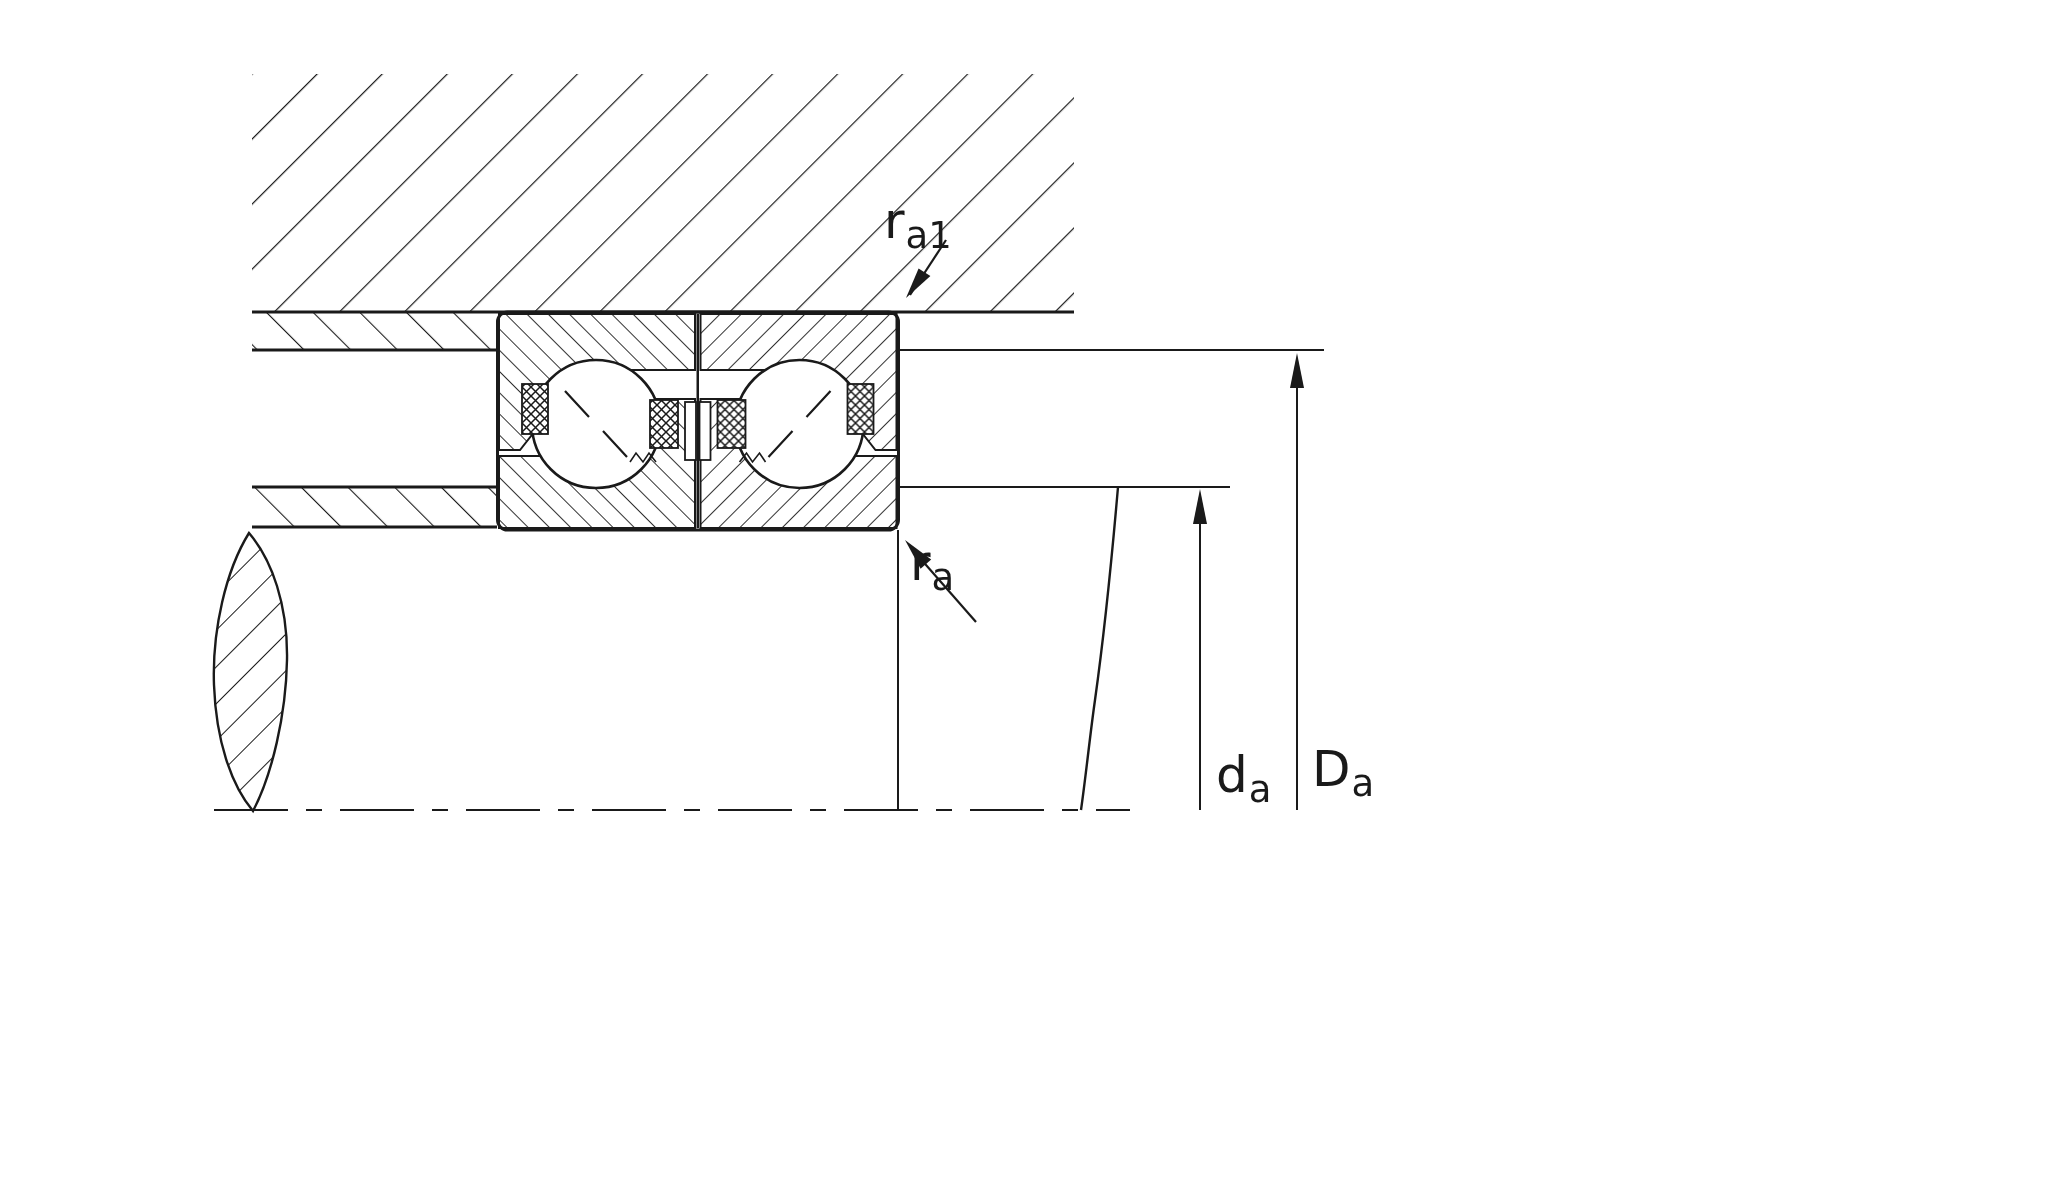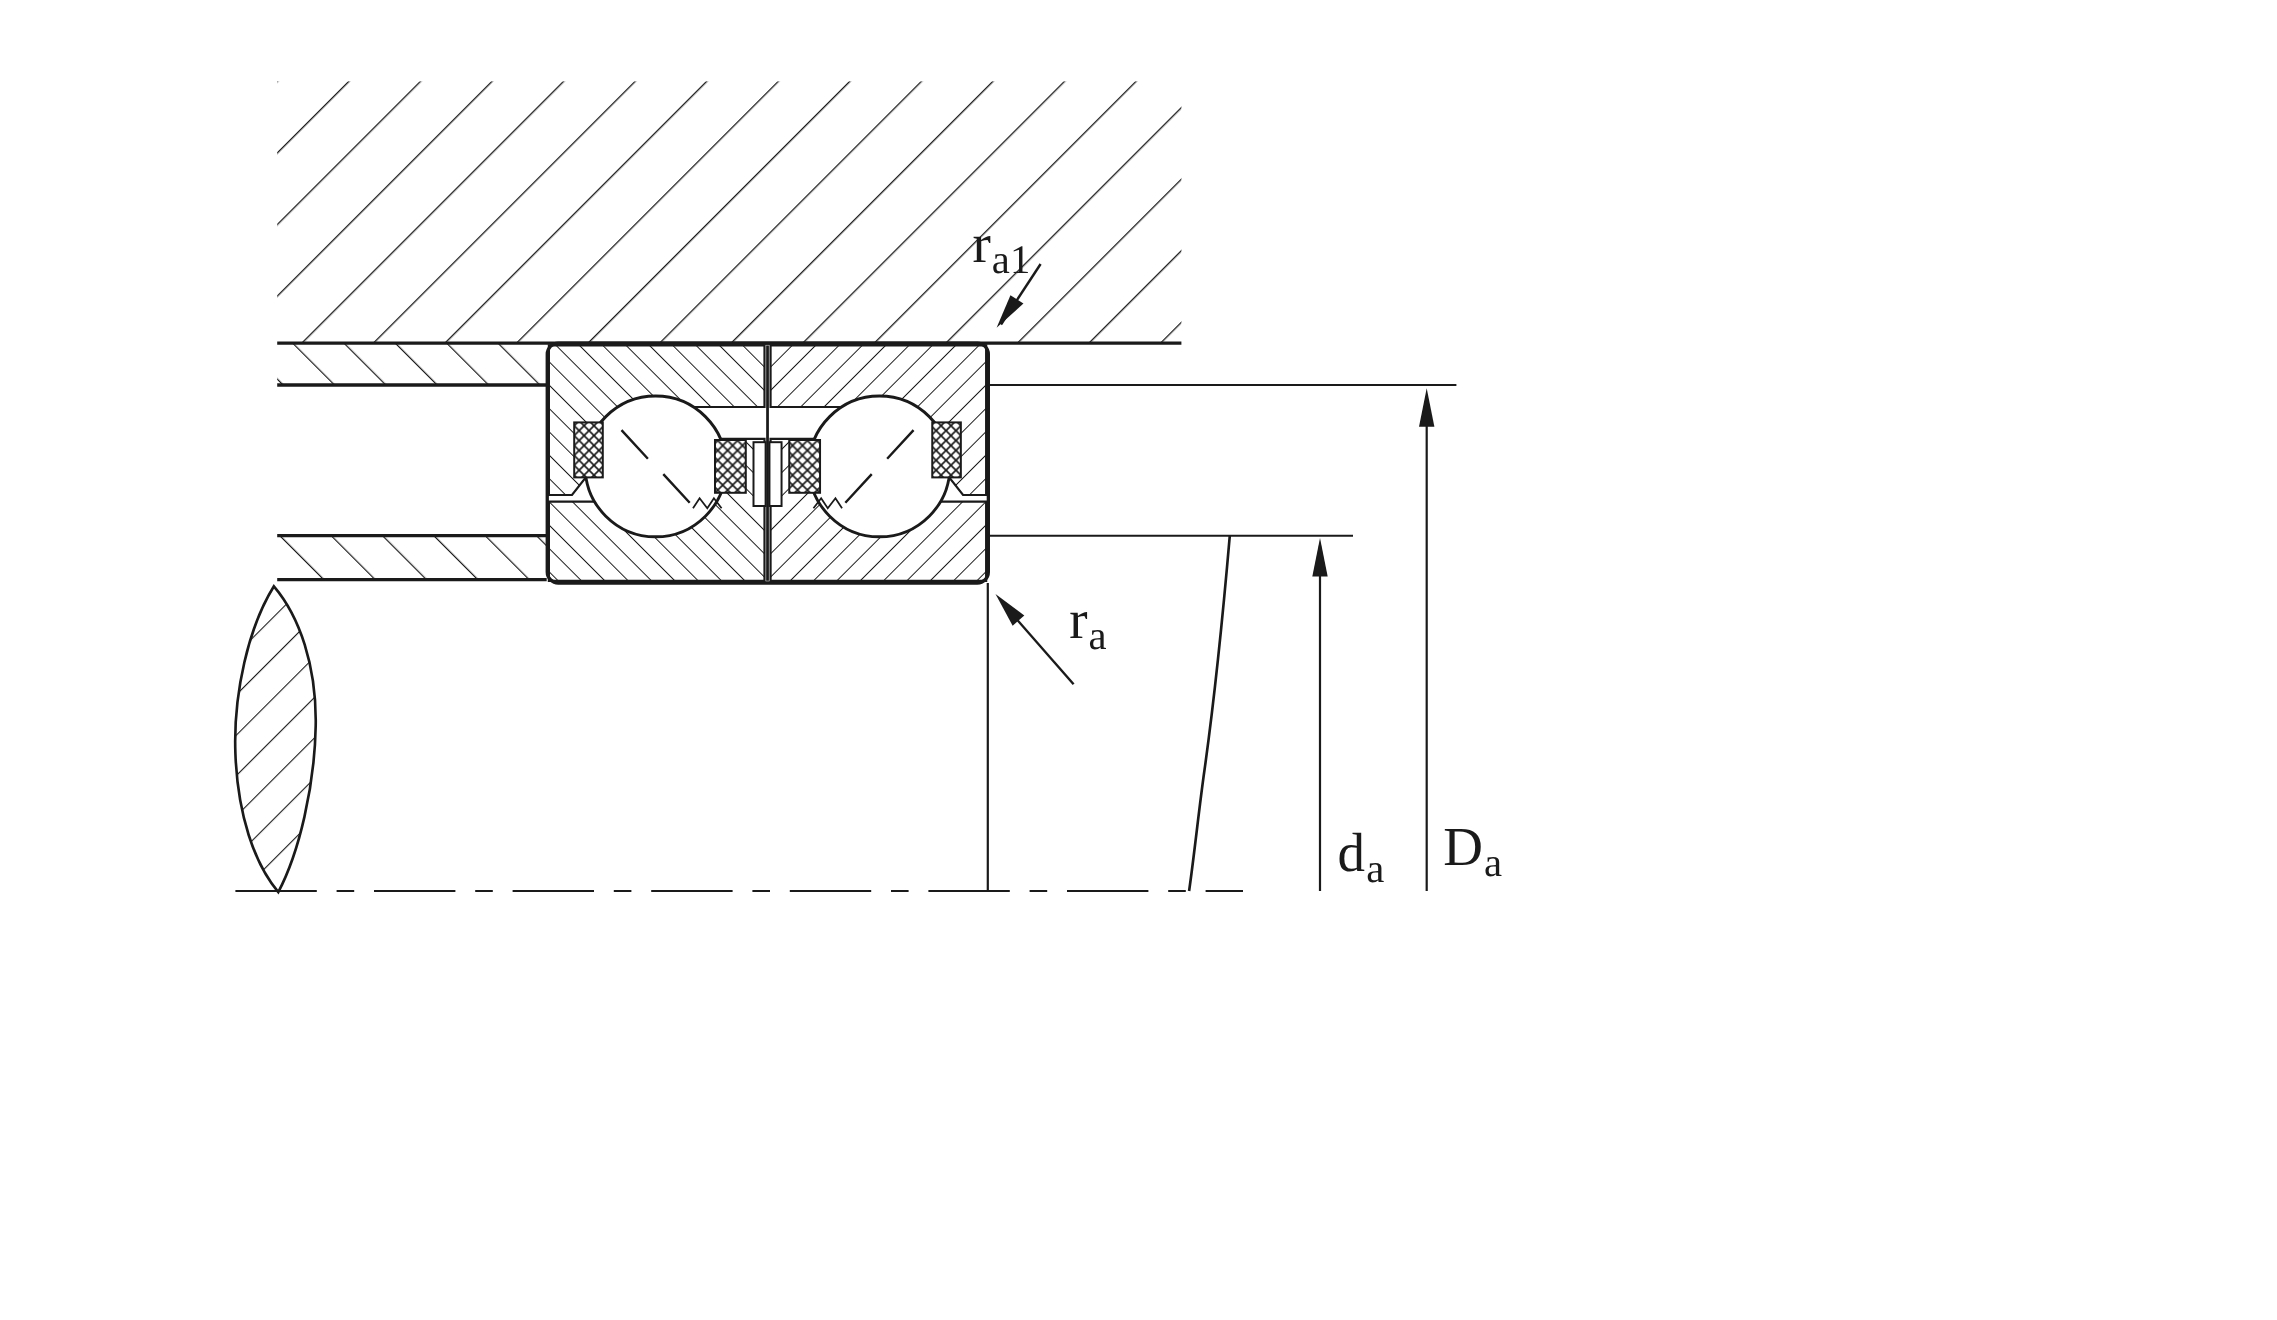--- a/index.html
+++ b/index.html
@@ -11,21 +11,20 @@
     overflow:hidden;
   }
   .canvas svg{position:absolute;left:0;top:0;}
   .dim-label{
     position:absolute;
     color:#1a1a1a;
     font-size:50px;
     line-height:1;
     white-space:nowrap;
     user-select:none;
-    font-family:Liberation Serif, serif;
   }
   .dim-label .sub{
     font-size:37px;
     position:relative;
     top:10px;
     margin-left:1px;
   }
 </style>
 </head>
 <body>
@@ -114,21 +113,21 @@
     <polygon points="906,298 918.6,268.4 930.4,276" fill="#1a1a1a"></polygon>
 
     <line x1="976" y1="622" x2="912" y2="549" stroke="#1a1a1a" stroke-width="2.2"></line>
     <polygon points="905,540 931.2,559.6 920.6,568.8" fill="#1a1a1a"></polygon>
   </svg>
 
   <div class="dim-label" style="left:884px; top:196px;">
     <span>r</span><span class="sub">a1</span>
   </div>
 
-  <div class="dim-label" style="left:972px; top:538px;">
+  <div class="dim-label" style="left:910px; top:538px;">
     <span>r</span><span class="sub">a</span>
   </div>
 
   <div class="dim-label" style="left:1216px; top:750px;">
     <span>d</span><span class="sub">a</span>
   </div>
 
   <div class="dim-label" style="left:1312px; top:744px;">
     <span>D</span><span class="sub">a</span>
   </div>

